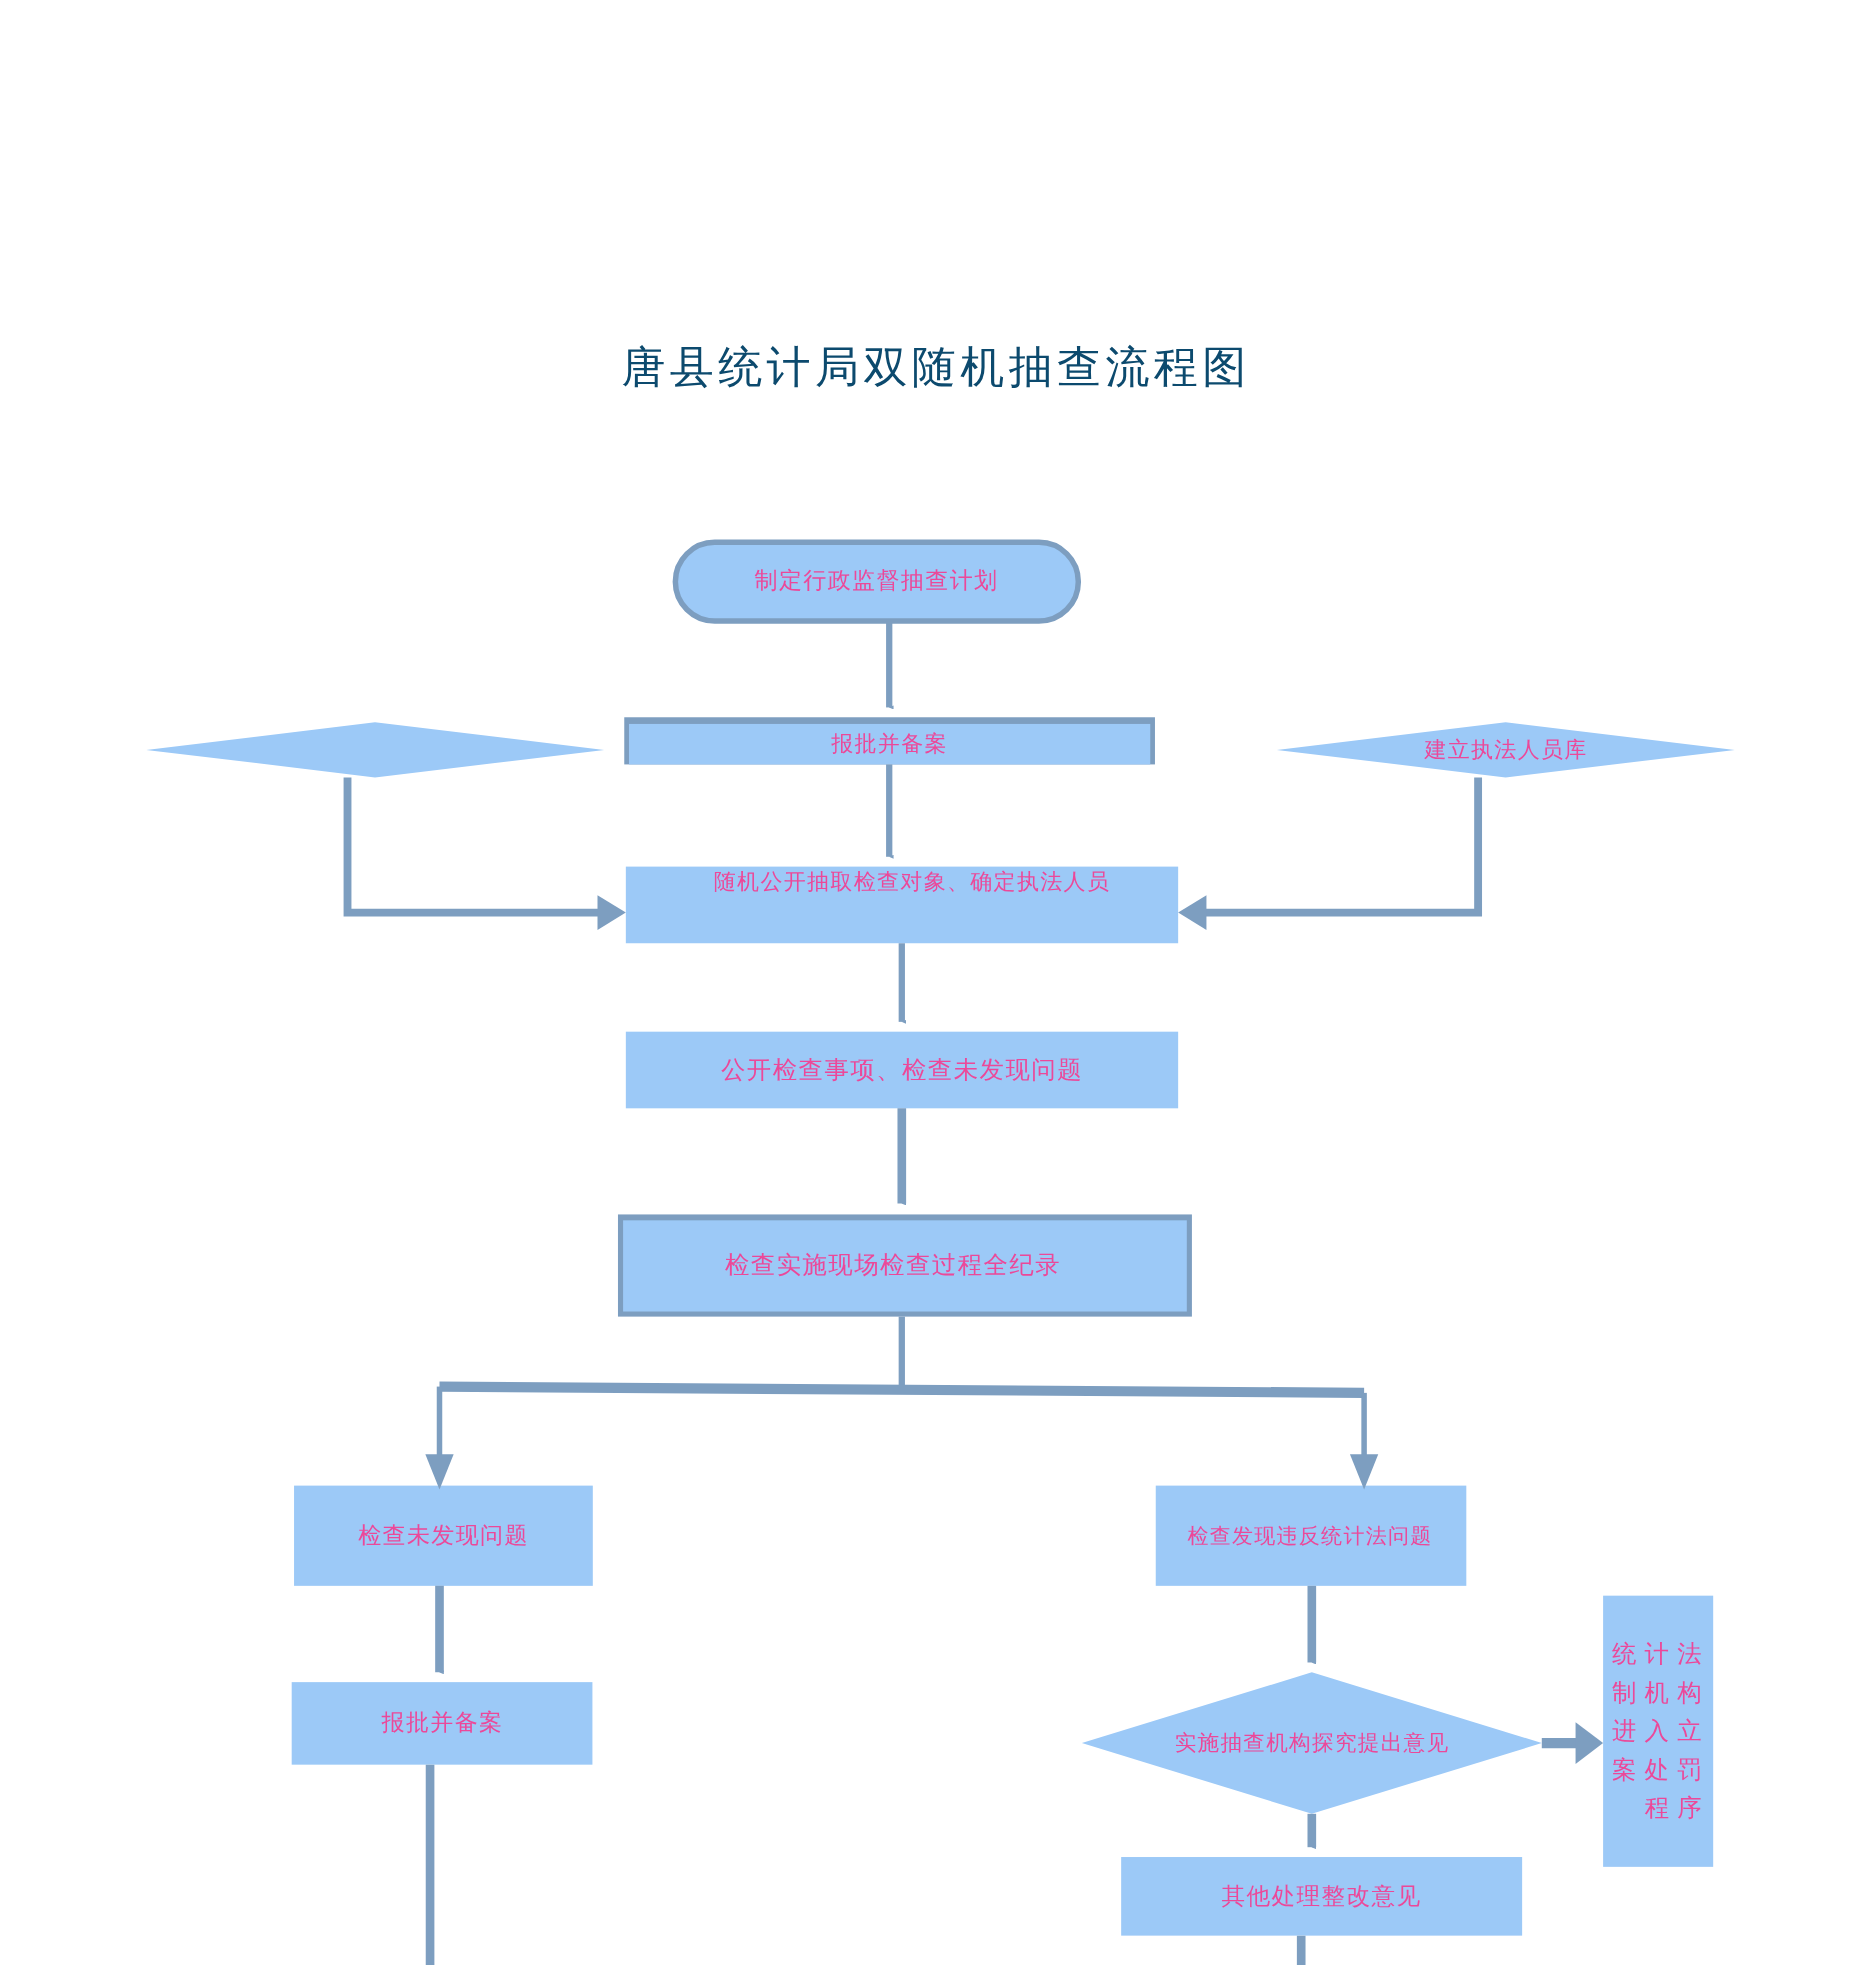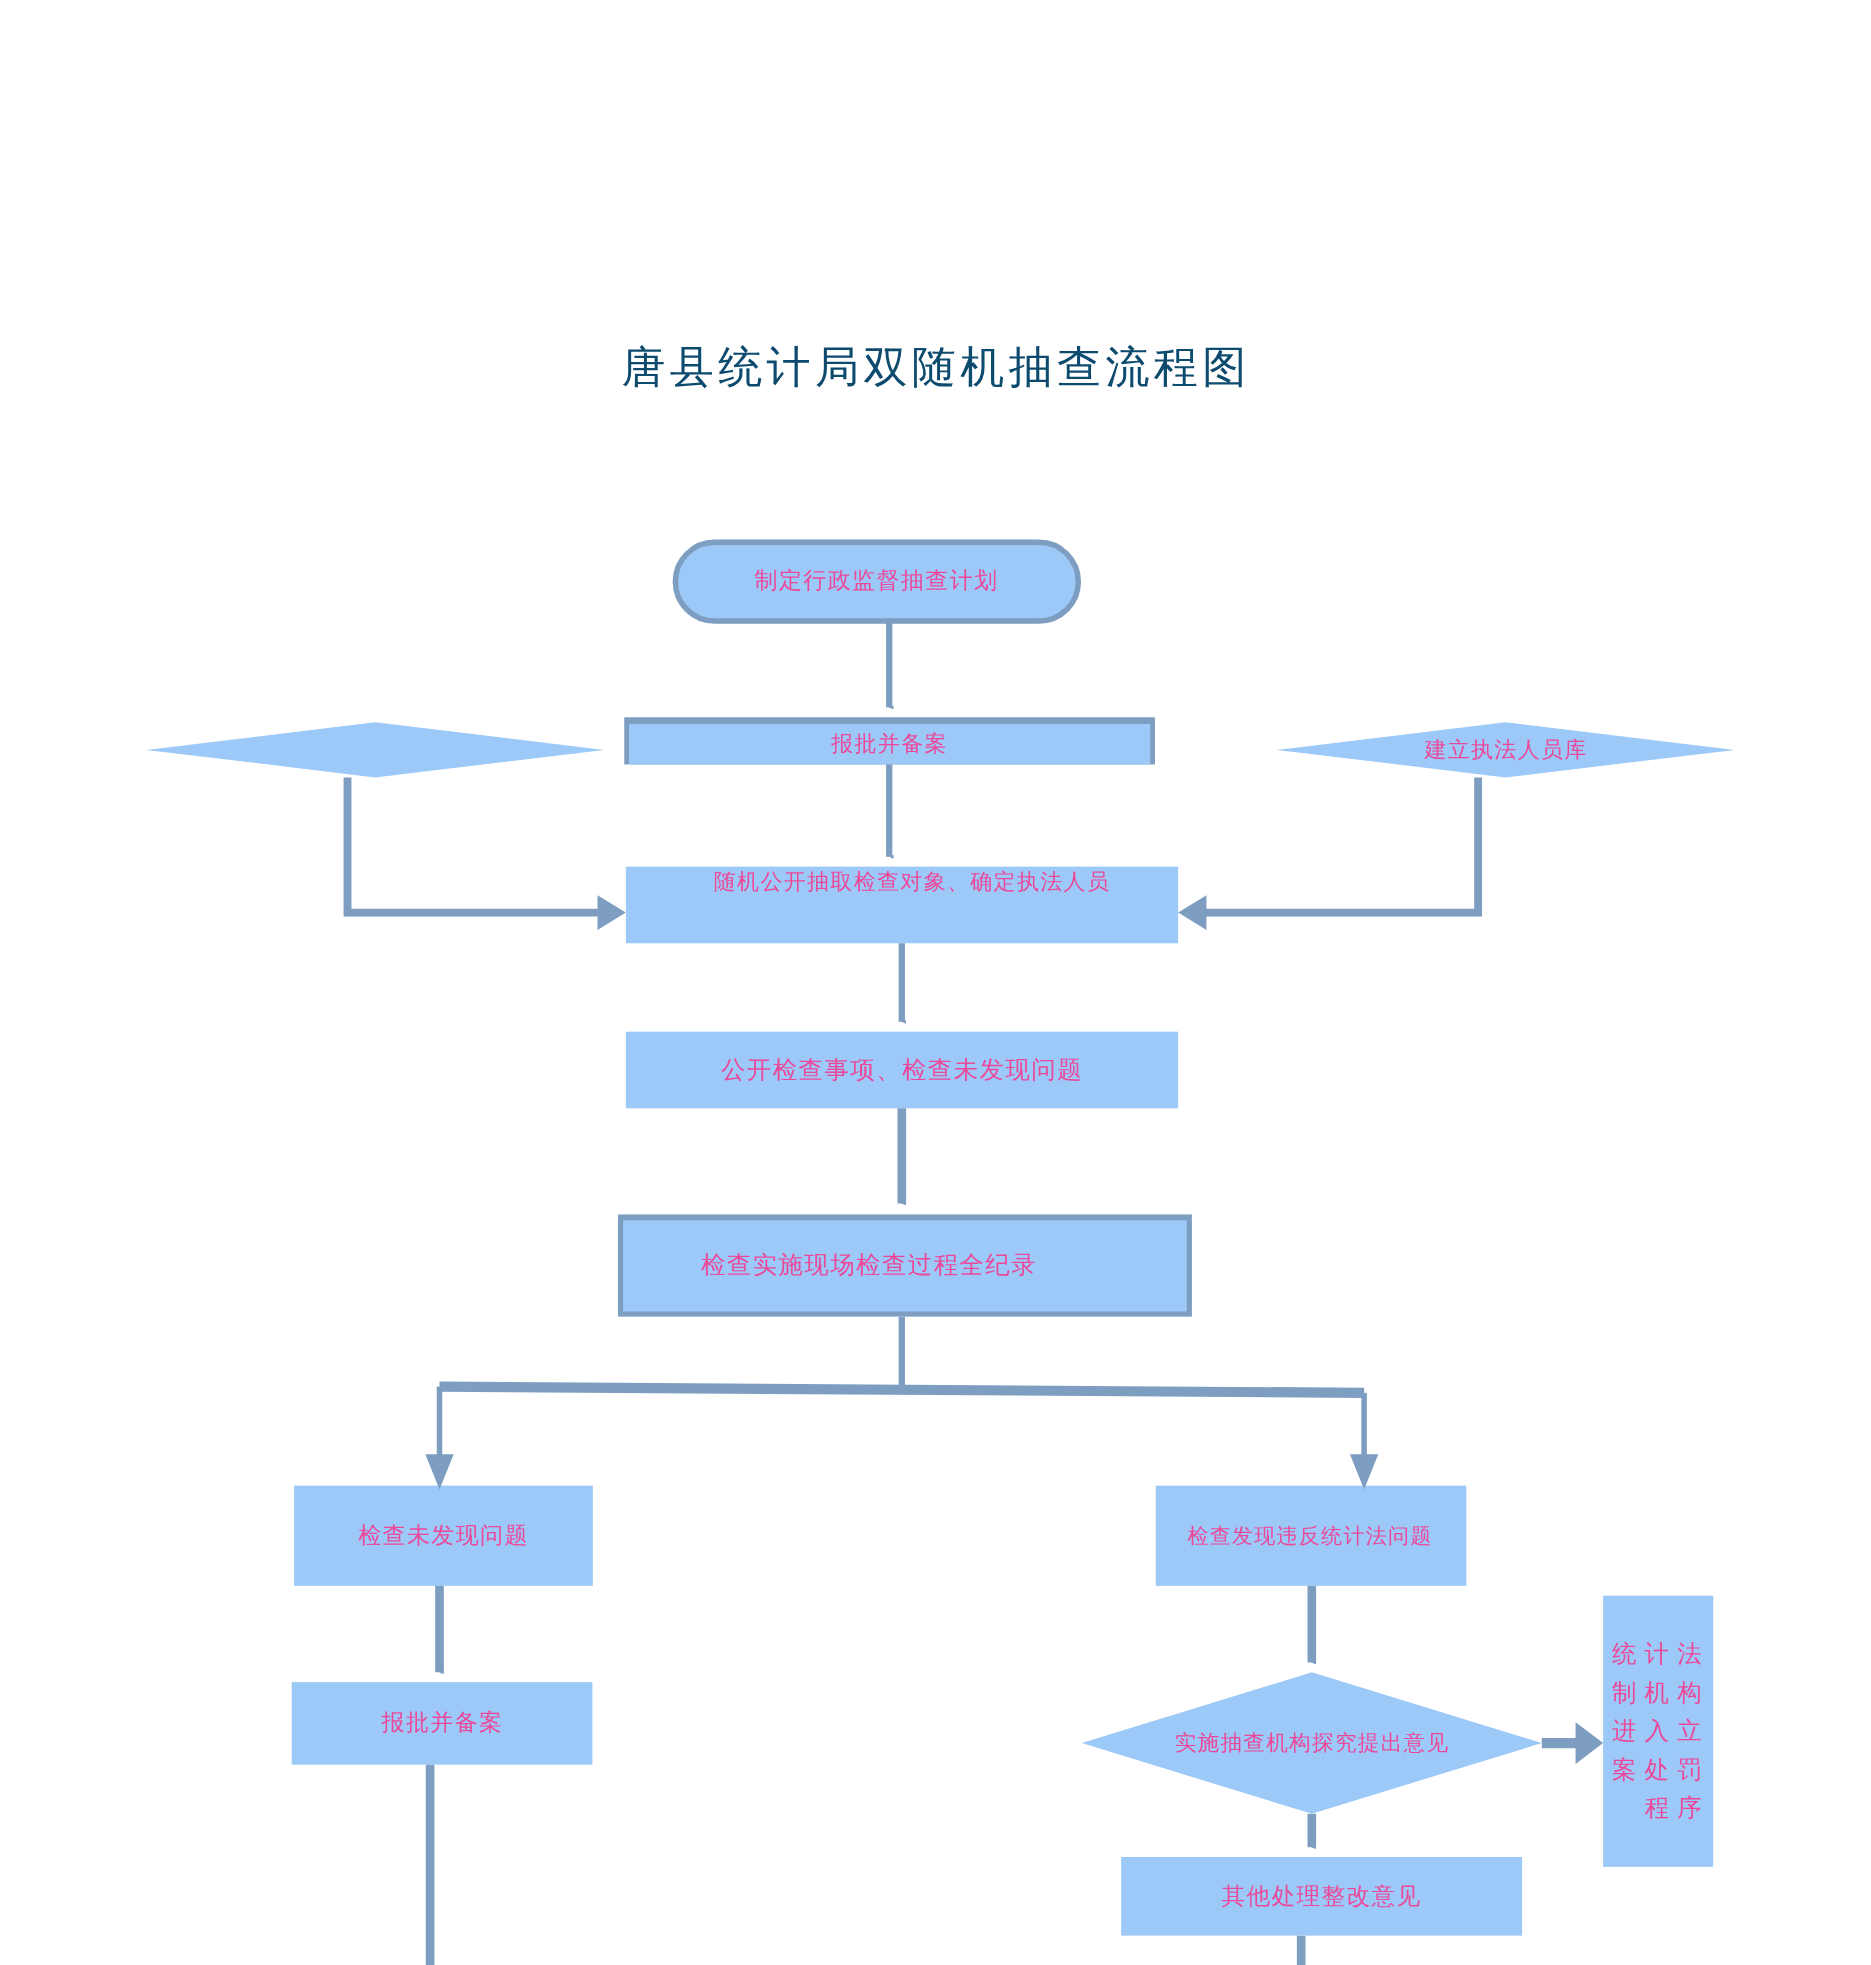--- a/index.html
+++ b/index.html
@@ -193,21 +193,21 @@
 
   <div class="node-label" style="left:629px;top:724px;width:521px;height:40px;font-size:22px;">报批并备案</div>
 
 
   <div class="node-label" style="left:1277px;top:722px;width:458px;height:55px;font-size:22px;">建立执法人员库</div>
 
   <div class="node-label" style="left:626px;top:843px;width:552px;height:77px;font-size:22px;margin-left:10px;">随机公开抽取检查对象、确定执法人员</div>
 
   <div class="node-label" style="left:626px;top:1032px;width:552px;height:77px;font-size:24.4px;">公开检查事项、检查未发现问题</div>
 
-  <div class="node-label" style="left:587px;top:1220px;width:564px;height:91px;font-size:24.4px;">检查实施现场检查过程全纪录</div>
+  <div class="node-label" style="left:611px;top:1220px;width:564px;height:91px;font-size:24.4px;">检查实施现场检查过程全纪录</div>
 
   <div class="node-label" style="left:294px;top:1486px;width:299px;height:100px;font-size:23px;">检查未发现问题</div>
 
   <div class="node-label" style="left:1155px;top:1486px;width:310px;height:100px;font-size:21px;">检查发现违反统计法问题</div>
 
   <div class="node-label" style="left:292px;top:1682px;width:301px;height:83px;font-size:23px;">报批并备案</div>
 
   <div class="node-label" style="left:1082px;top:1712px;width:460px;height:63px;font-size:21.6px;">实施抽查机构探究提出意见</div>
 
   <div class="node-label vtext" style="left:1607px;top:1602px;width:103px;height:259px;font-size:24.4px;align-items:center;">统计法制机构进入立案处罚程序</div>

